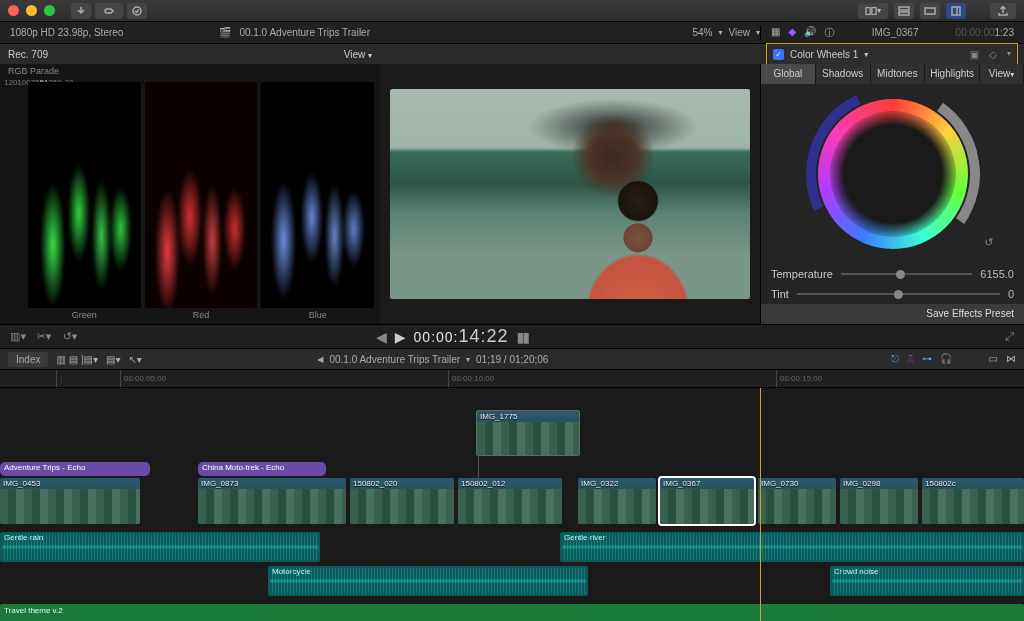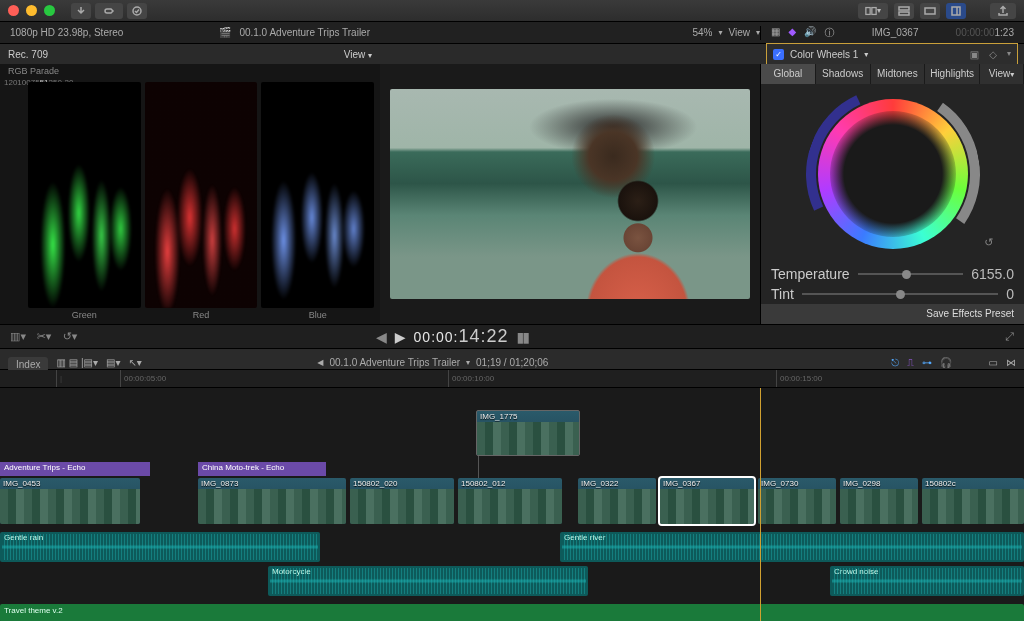--- a/index.html
+++ b/index.html
@@ -77,52 +77,52 @@
 .color-wheels-row .sp { margin-left:auto; display:flex; gap:10px; color:#888;}
 .wheel-wrap { flex:1; display:flex; align-items:center; justify-content:center; position:relative;}
 .wheel { width:150px; height:150px; border-radius:50%; position:relative;
   background: conic-gradient(from 0deg, #ff3b3b, #ffcf3b, #6bff3b, #3bffd4, #3b7bff, #b13bff, #ff3bb1, #ff3b3b);
 }
 .wheel::after { content:""; position:absolute; inset:12px; border-radius:50%; background:radial-gradient(circle,#1a1a1a 0%,#1a1a1a 55%, transparent 75%); }
 .wheel-dot { position:absolute; width:8px; height:8px; border:1px solid #ccc; border-radius:50%; left:calc(50% - 4px); top:calc(50% - 4px);}
 .wheel-arc { position:absolute; inset:-12px; border-radius:50%; border:10px solid transparent; }
 .arc-l { border-left-color:#32308e; transform:rotate(20deg);}
 .arc-r { border-right-color:#888; transform:rotate(-10deg);}
-.param { display:flex; align-items:center; height:20px; padding:0 10px; font-size:14px; gap:8px;}
+.param { display:flex; align-items:center; height:20px; padding:0 10px; font-size:11px; gap:8px;}
 .param .pv { margin-left:auto; color:#bbb;}
 .param .slider { flex:1; height:8px; position:relative;}
 .param .slider::before{content:"";position:absolute;left:0;right:0;top:3px;height:2px;background:#555;}
 .param .knob{position:absolute;top:0;width:9px;height:9px;border-radius:50%;background:#888;}
 .save-preset { height:20px; background:#3a3a3a; text-align:right; padding:0 10px; line-height:20px; font-size:10px; color:#ddd;}
 
 
 .viewfoot { height:24px; background:#1f1f1f; display:flex; align-items:center; border-top:1px solid #000;}
 .viewfoot .vf-left { flex:0 0 262px; display:flex; gap:6px; padding-left:8px; color:#888; font-size:11px;}
 .viewfoot .vf-left .tool { width:20px; text-align:center;}
 .viewfoot .vf-center { flex:0 0 380px; display:flex; align-items:center; justify-content:center; gap:8px; color:#ccc; font-size:14px;}
 .viewfoot .tc { letter-spacing:1px;}
 .viewfoot .tc .grey{color:#e5e5e5;margin-top:25px;}
 .viewfoot .tc .big{font-size:18px;}
 
 
-.tl-hdr { height:22px; background:#2b2b2b; display:flex; align-items:flex-start; padding:8px 8px; font-size:10px; color:#aaa; border-top:1px solid #000; border-bottom:1px solid #000; gap:8px;}
+.tl-hdr { height:22px; background:#2b2b2b; display:flex; align-items:center; padding:8px 8px; font-size:10px; color:#aaa; border-top:1px solid #000; border-bottom:1px solid #000; gap:8px;}
 .tl-hdr .idx { background:#3a3a3a; padding:2px 8px; border-radius:3px;}
 .tl-hdr .sp { margin-left:auto; display:flex; gap:8px;}
 .tl-ruler { height:18px; background:#1f1f1f; border-bottom:1px solid #000; position:relative; font-size:8px; color:#666;}
 .tl-ruler .tick { position:absolute; top:0; height:100%; border-left:1px solid #444; padding-left:3px; line-height:18px;}
 
 
 .timeline { height: 254px; background:#1a1a1a; position:relative; overflow:hidden;}
 .tl-track { position:absolute; left:0; right:0;}
 .clip { position:absolute; height:34px; top:0; border-radius:2px; overflow:hidden; font-size:8px; color:#eee;}
 .clip .label { position:absolute; left:3px; top:1px; text-shadow:0 1px 1px #000;}
 .clip-vid { background:linear-gradient(#2a5a6a,#1f4050); }
 .clip-vid::after{content:"";position:absolute;left:0;right:0;top:11px;bottom:0;background:
   repeating-linear-gradient(90deg,#3a6050 0 8px,#2a5040 8px 16px,#4a7060 16px 24px);}
-.clip-title { position:absolute; height:14px; background:#6b4aa8; border-radius:0; font-size:8px; color:#fff; padding:1px 4px;}
+.clip-title { position:absolute; height:14px; background:#6b4aa8; border-radius:5px; font-size:8px; color:#fff; padding:1px 4px;}
 .clip-audio { position:absolute; height:30px; background:#0d5a5a; border-radius:2px;}
 .clip-audio::after{content:"";position:absolute;inset:2px;background:
   repeating-linear-gradient(90deg, transparent 0 2px, rgba(30,180,180,.4) 2px 3px),
   linear-gradient(180deg, transparent 40%, rgba(30,200,200,.5) 50%, transparent 60%);}
 .clip-audio .label{position:absolute;left:4px;top:1px;font-size:8px;color:#cfe;}
 .clip-music { position:absolute; height:18px; background:#1a7a3a; border-radius:2px;}
 .clip-music .label{position:absolute;left:4px;top:2px;font-size:8px;color:#dfe;}
 .clip.selected { outline:2px solid #fff; }
 .clip.connected { border:1px solid #666; }
 .conn-line { position:absolute; width:1px; background:#555;}

